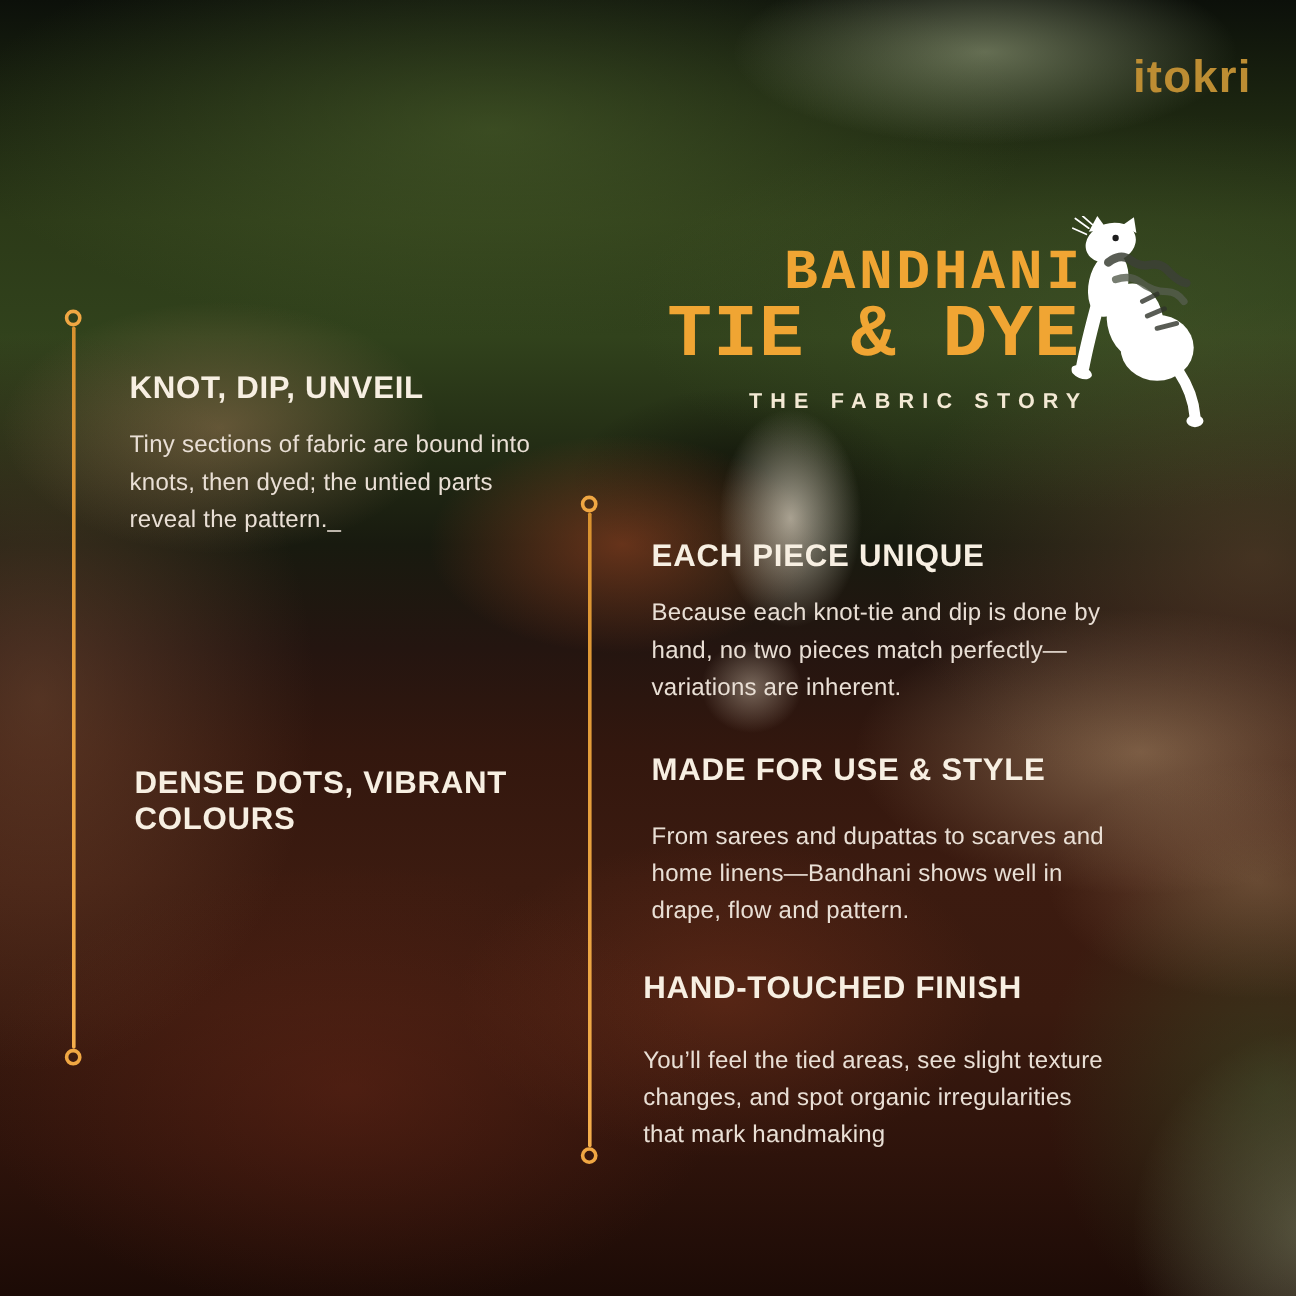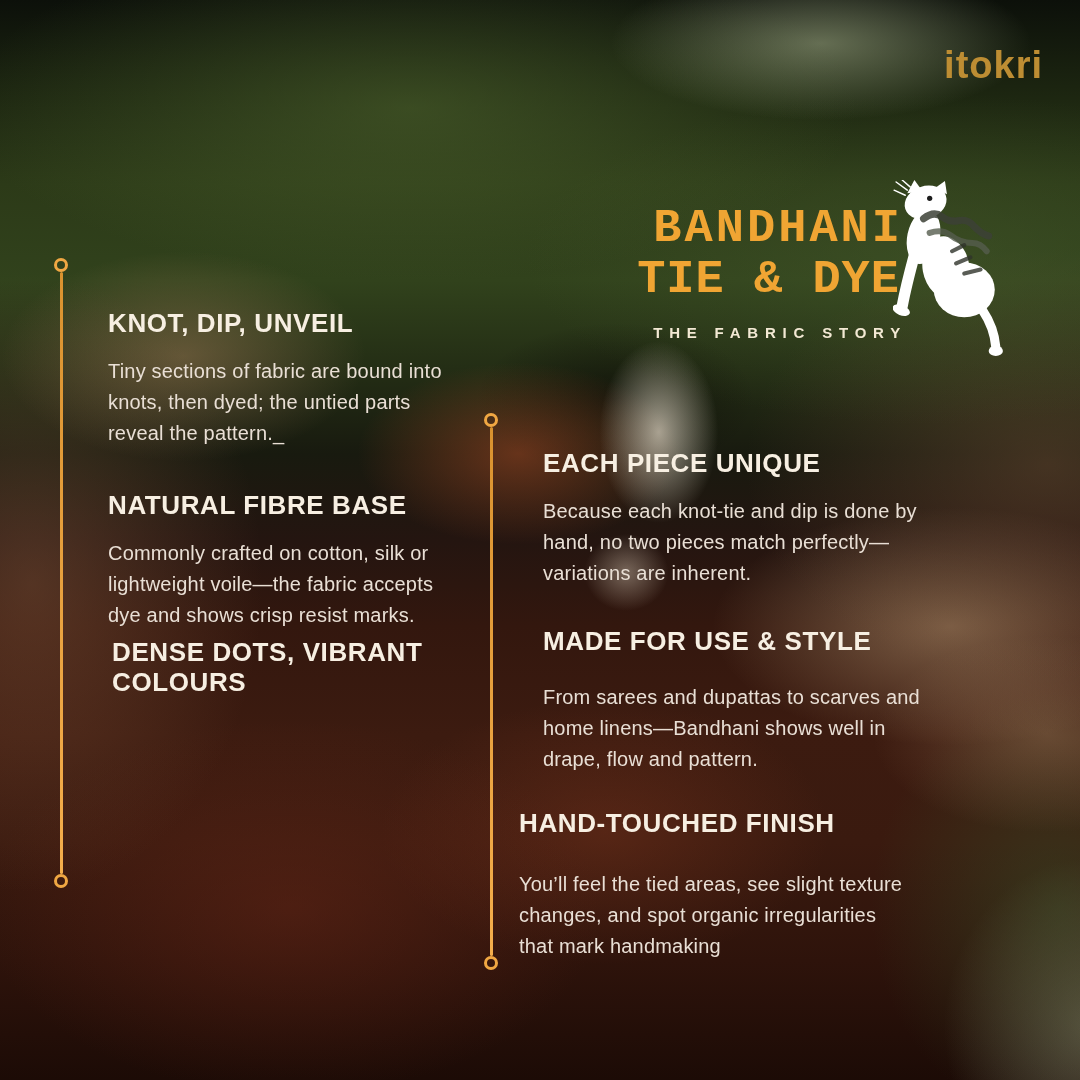--- a/index.html
+++ b/index.html
@@ -52,24 +52,24 @@
 
   
   .title-block {
     position: absolute; top: 203px; right: 180px;
     text-align: right;
   }
   .title-l1, .title-l2 {
     color: #F0A533; font-weight: bold; line-height: 51px; font-family: Liberation Mono, monospace;
   }
   .title-l1 { font-size: 47px; letter-spacing: 3px; margin-right: -3px; }
-  .title-l2 { font-size: 47px; letter-spacing: 1px; }
+  .title-l2 { font-size: 62px; letter-spacing: 1px; }
   .subtitle {
     margin-top: 19px; margin-right: -7px;
-    color: #F3E9D4; font-size: 15px; font-weight: bold; letter-spacing: 6.8px;
+    color: #F3E9D4; font-size: 18px; font-weight: bold; letter-spacing: 6.8px;
     white-space: nowrap;
     margin-left: 12px;
   }
 
   
   .cat { position: absolute; left: 893px; top: 180px; width: 112px; height: 178px; }
 
   
   .vline {
     position: absolute; width: 3px;
@@ -100,21 +100,21 @@
     margin: 18px 0 0 0;
     color: #E9DFD5; font-size: 20px; font-weight: normal;
     line-height: 31px; letter-spacing: 0.2px;
     white-space: pre-line;
   }
   .pos-l1 { left: 108px; top: 308px; width: 390px; }
   .pos-l2 { left: 108px; top: 490px; width: 390px; }
   .pos-l3 { left: 112px; top: 637px; width: 390px; }
   .pos-r1 { left: 543px; top: 448px; width: 430px; }
   .pos-r2 { left: 543px; top: 626px; width: 430px; }
-  .pos-r3 { left: 519px; top: 808px; width: 430px; }
+  .pos-r3 { left: 536px; top: 808px; width: 430px; }
   .pos-l3 p { margin-top: 14px; }
   .pos-r2 p { margin-top: 26px; }
   .pos-r3 p { margin-top: 31px; }
 </style>
 </head>
 <body>
 
 <div class="poster">
   <div class="bg"></div>
   <div class="vignette"></div>
@@ -157,26 +157,20 @@
   <div class="tdot tdot-l-bot"></div>
   <div class="tdot tdot-m-top"></div>
   <div class="tdot tdot-m-bot"></div>
 
   <section class="card pos-l1">
     <h2>KNOT, DIP, UNVEIL</h2>
     <p>Tiny sections of fabric are bound into
 knots, then dyed; the untied parts
 reveal the pattern._</p>
   </section>
-  <section class="card pos-l2">
-    <h2>NATURAL FIBRE BASE</h2>
-    <p>Commonly crafted on cotton, silk or
-lightweight voile—the fabric accepts
-dye and shows crisp resist marks.</p>
-  </section>
   <section class="card pos-l3">
     <h2>DENSE DOTS, VIBRANT
 COLOURS</h2>
   </section>
 
   <section class="card pos-r1">
     <h2>EACH PIECE UNIQUE</h2>
     <p>Because each knot-tie and dip is done by
 hand, no two pieces match perfectly—
 variations are inherent.</p>

